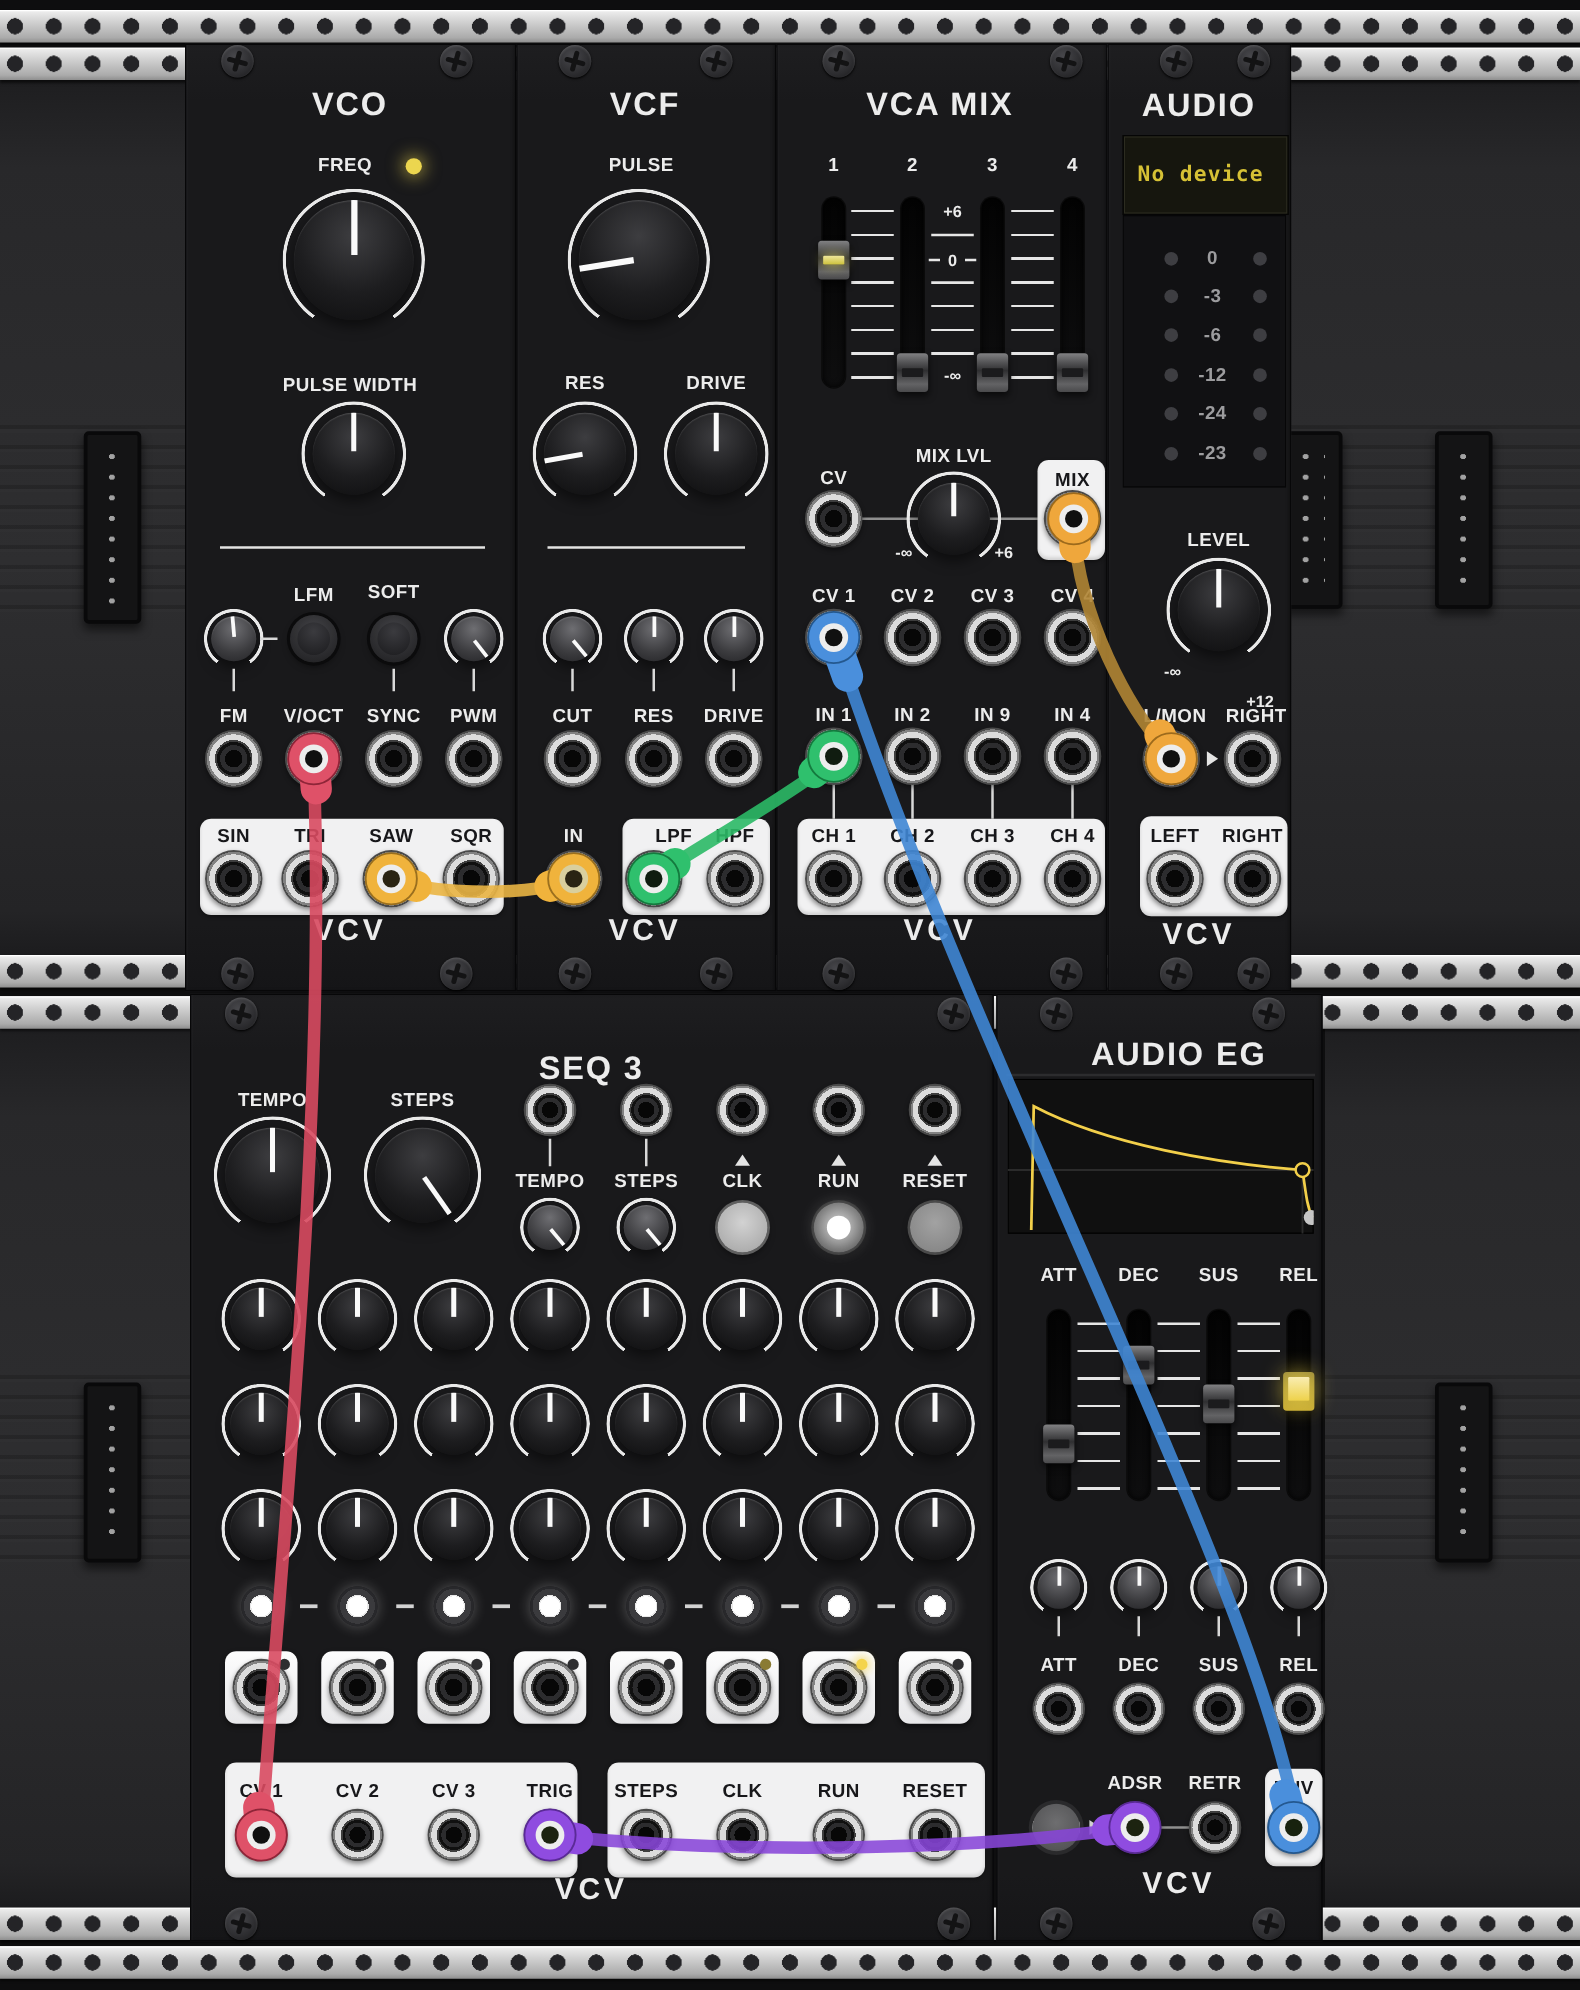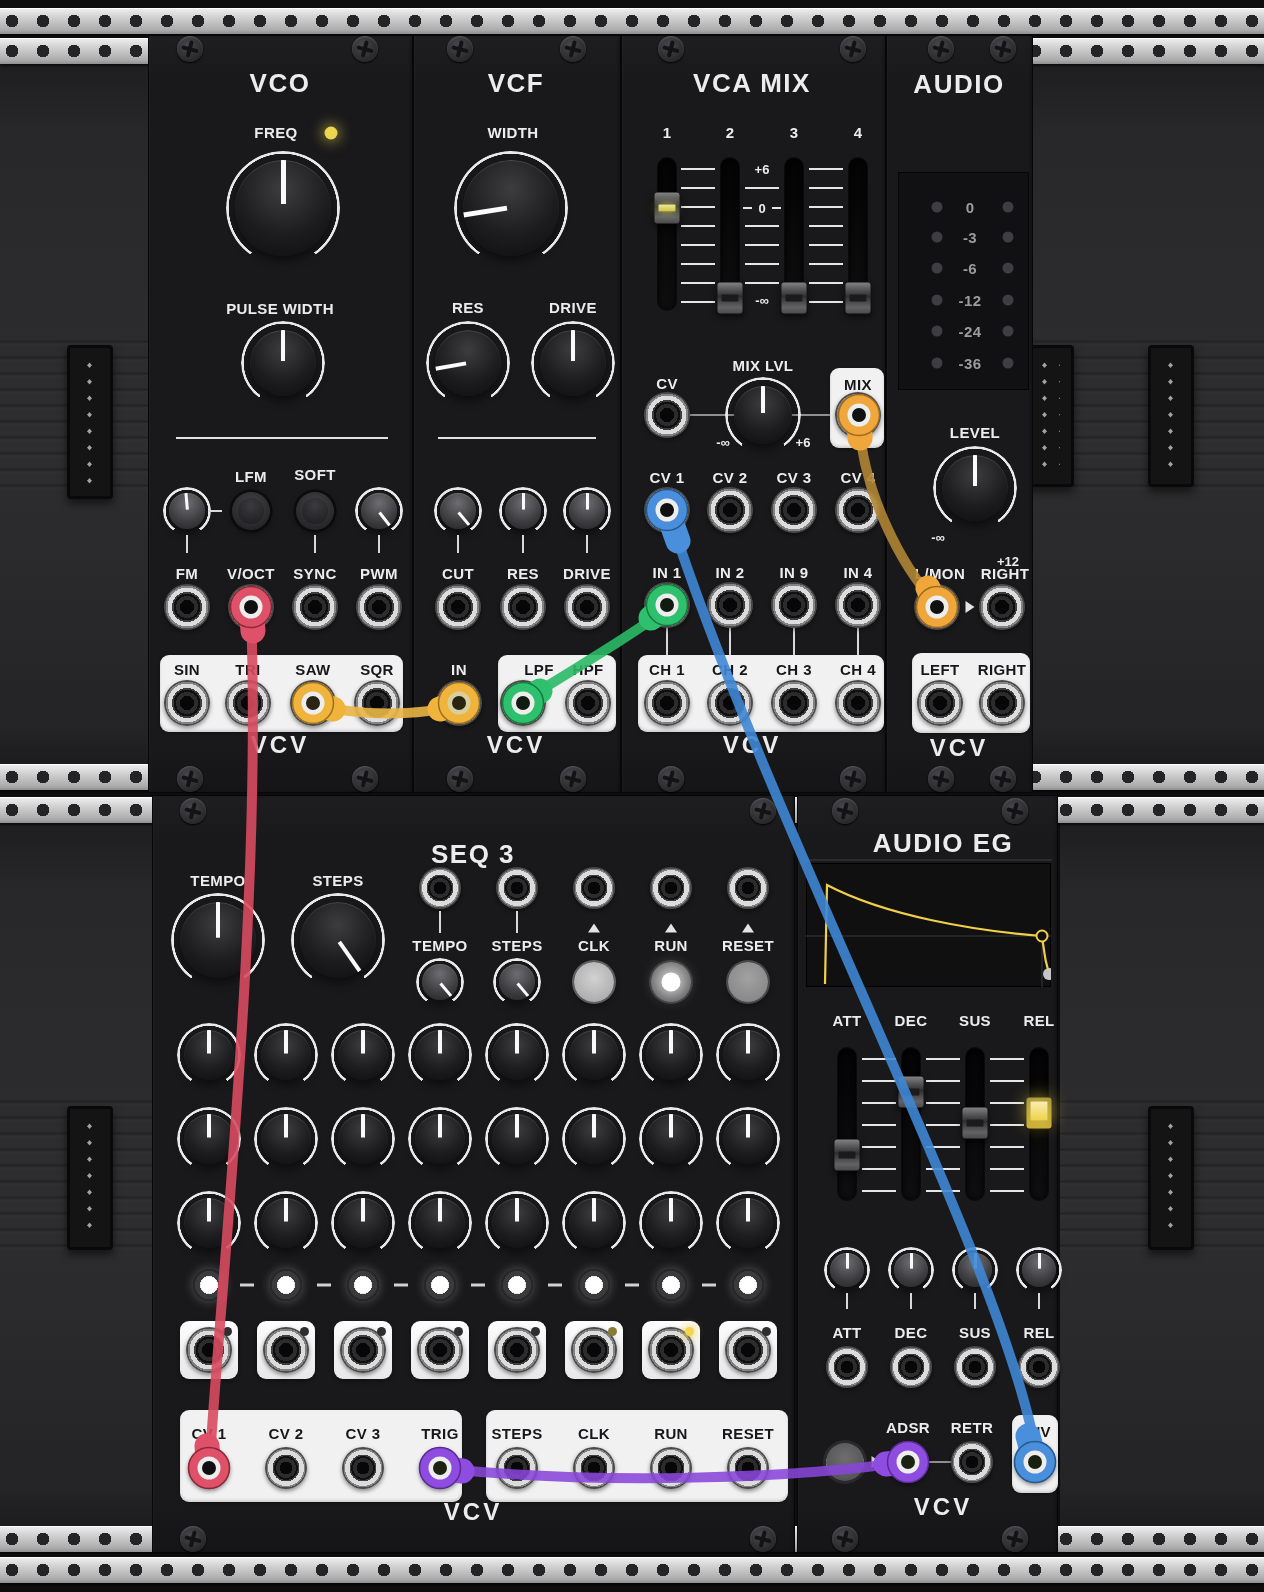--- a/index.html
+++ b/index.html
@@ -160,21 +160,21 @@
     <div class="jack" style="left:229px;top:668px"></div>
     <div class="lbl logo" style="left:132px;top:710px">VCV</div>
   </div>
 
   <div class="mod" style="left:413px;top:35px;width:208px;height:758px">
     <div class="screw" style="left:47px;top:14px"></div>
     <div class="screw" style="left:160px;top:14px"></div>
     <div class="screw" style="left:47px;top:744px"></div>
     <div class="screw" style="left:160px;top:744px"></div>
     <div class="lbl title" style="left:103px;top:48px">VCF</div>
-    <div class="lbl" style="left:100px;top:97px">WIDTH</div>
+    <div class="lbl" style="left:100px;top:97px">PULSE</div>
     <div class="knob k96" style="left:98px;top:173px;--a:-99deg"></div>
     <div class="lbl" style="left:55px;top:272px">RES</div>
     <div class="lbl" style="left:160px;top:272px">DRIVE</div>
     <div class="knob k66" style="left:55px;top:328px;--a:-100deg"></div>
     <div class="knob k66" style="left:160px;top:328px;--a:0deg"></div>
     <div class="hline" style="left:25px;top:402px;width:158px;background:#e2e2e2"></div>
     <div class="knob k36 gray" style="left:45px;top:476px;--a:140deg"></div>
     <div class="knob k36 gray" style="left:110px;top:476px;--a:0deg"></div>
     <div class="knob k36 gray" style="left:174px;top:476px;--a:0deg"></div>
     <div class="vline" style="left:45px;top:500px;height:18px"></div>
@@ -264,38 +264,41 @@
     <div class="jack" style="left:237px;top:668px"></div>
     <div class="lbl logo" style="left:131px;top:710px">VCV</div>
   </div>
 
   <div class="mod" style="left:886px;top:35px;width:147px;height:758px">
     <div class="screw" style="left:55px;top:14px"></div>
     <div class="screw" style="left:117px;top:14px"></div>
     <div class="screw" style="left:55px;top:744px"></div>
     <div class="screw" style="left:117px;top:744px"></div>
     <div class="lbl title" style="left:73px;top:49px">AUDIO</div>
+    <div class="disp" style="left:12px;top:73px;width:131px;height:62px">
+      <span>No device</span>
+    </div>
     <div class="vu" style="left:12px;top:137px;width:131px;height:218px"></div>
     <div class="led" style="left:51px;top:172px;width:11px;height:11px;background:#3e3e42"></div>
     <div class="lbl gray" style="left:84px;top:172px">0</div>
     <div class="led" style="left:122px;top:172px;width:11px;height:11px;background:#3e3e42"></div>
     <div class="led" style="left:51px;top:202px;width:11px;height:11px;background:#3e3e42"></div>
     <div class="lbl gray" style="left:84px;top:202px">-3</div>
     <div class="led" style="left:122px;top:202px;width:11px;height:11px;background:#3e3e42"></div>
     <div class="led" style="left:51px;top:233px;width:11px;height:11px;background:#3e3e42"></div>
     <div class="lbl gray" style="left:84px;top:233px">-6</div>
     <div class="led" style="left:122px;top:233px;width:11px;height:11px;background:#3e3e42"></div>
     <div class="led" style="left:51px;top:265px;width:11px;height:11px;background:#3e3e42"></div>
     <div class="lbl gray" style="left:84px;top:265px">-12</div>
     <div class="led" style="left:122px;top:265px;width:11px;height:11px;background:#3e3e42"></div>
     <div class="led" style="left:51px;top:296px;width:11px;height:11px;background:#3e3e42"></div>
     <div class="lbl gray" style="left:84px;top:296px">-24</div>
     <div class="led" style="left:122px;top:296px;width:11px;height:11px;background:#3e3e42"></div>
     <div class="led" style="left:51px;top:328px;width:11px;height:11px;background:#3e3e42"></div>
-    <div class="lbl gray" style="left:84px;top:328px">-36</div>
+    <div class="lbl gray" style="left:84px;top:328px">-23</div>
     <div class="led" style="left:122px;top:328px;width:11px;height:11px;background:#3e3e42"></div>
     <div class="lbl" style="left:89px;top:397px">LEVEL</div>
     <div class="knob k66" style="left:89px;top:453px;--a:0deg"></div>
     <div class="lbl sm13" style="left:52px;top:502px">-∞</div>
     <div class="lbl sm13" style="left:122px;top:526px">+12</div>
     <div class="lbl" style="left:54px;top:538px">L/MON</div>
     <div class="lbl" style="left:119px;top:538px">RIGHT</div>
     <div class="jack" style="left:51px;top:572px"></div>
     <div class="tri-right" style="left:84px;top:572px"></div>
     <div class="jack" style="left:116px;top:572px"></div>

